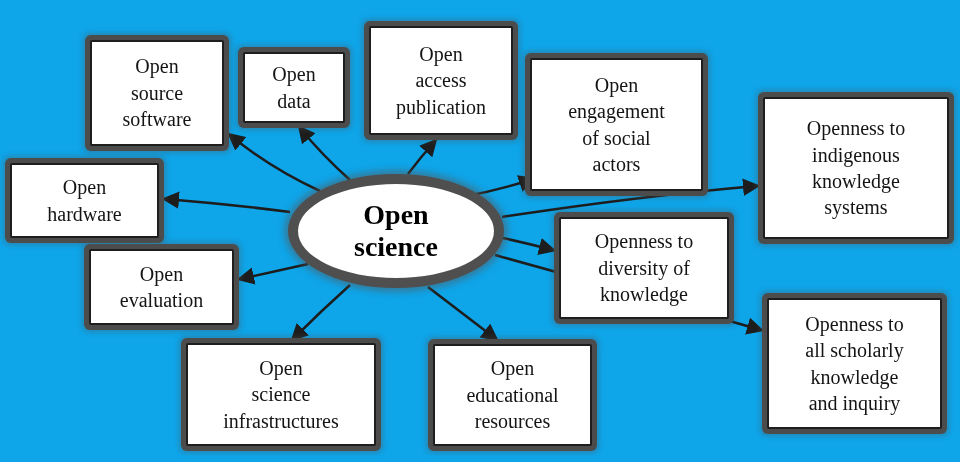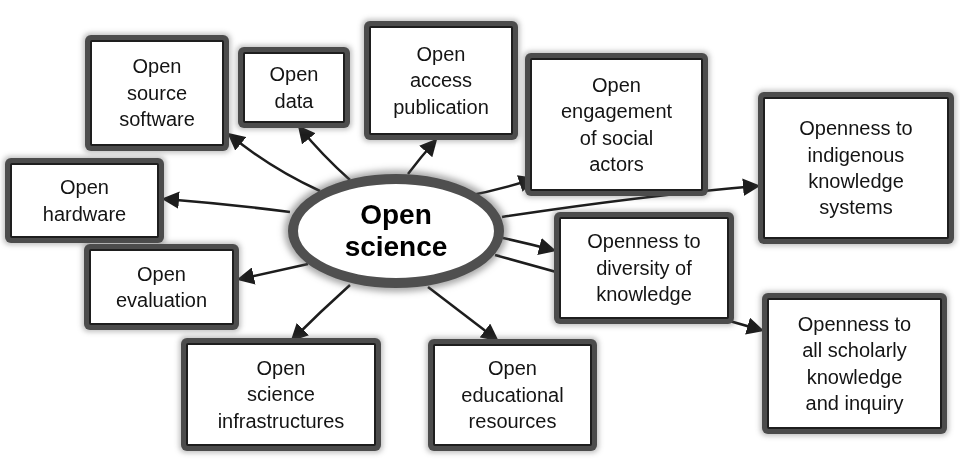--- a/index.html
+++ b/index.html
@@ -1,22 +1,22 @@
 <!DOCTYPE html>
 <html><head>
 <meta charset="utf-8">
 <style>
   html, body { margin: 0; padding: 0; background: #000; }
   .stage {
     position: relative;
     width: 960px;
     height: 462px;
-    background: #ffffff;
+    background: #0ea5e9;
     overflow: hidden;
-    font-family: Liberation Sans, sans-serif;
+    font-family: Liberation Serif, serif;
   }
   .edges { position: absolute; left: 0; top: 0; width: 960px; height: 462px; }
   .node {
     position: absolute;
     box-sizing: border-box;
     background: #ffffff;
     border: 2px solid #1e1e1e;
     border-radius: 2px;
     box-shadow: 0 0 0 5px #4c4c4c, 0 0 5px 7px rgba(80,80,80,0.35);
     display: flex;

